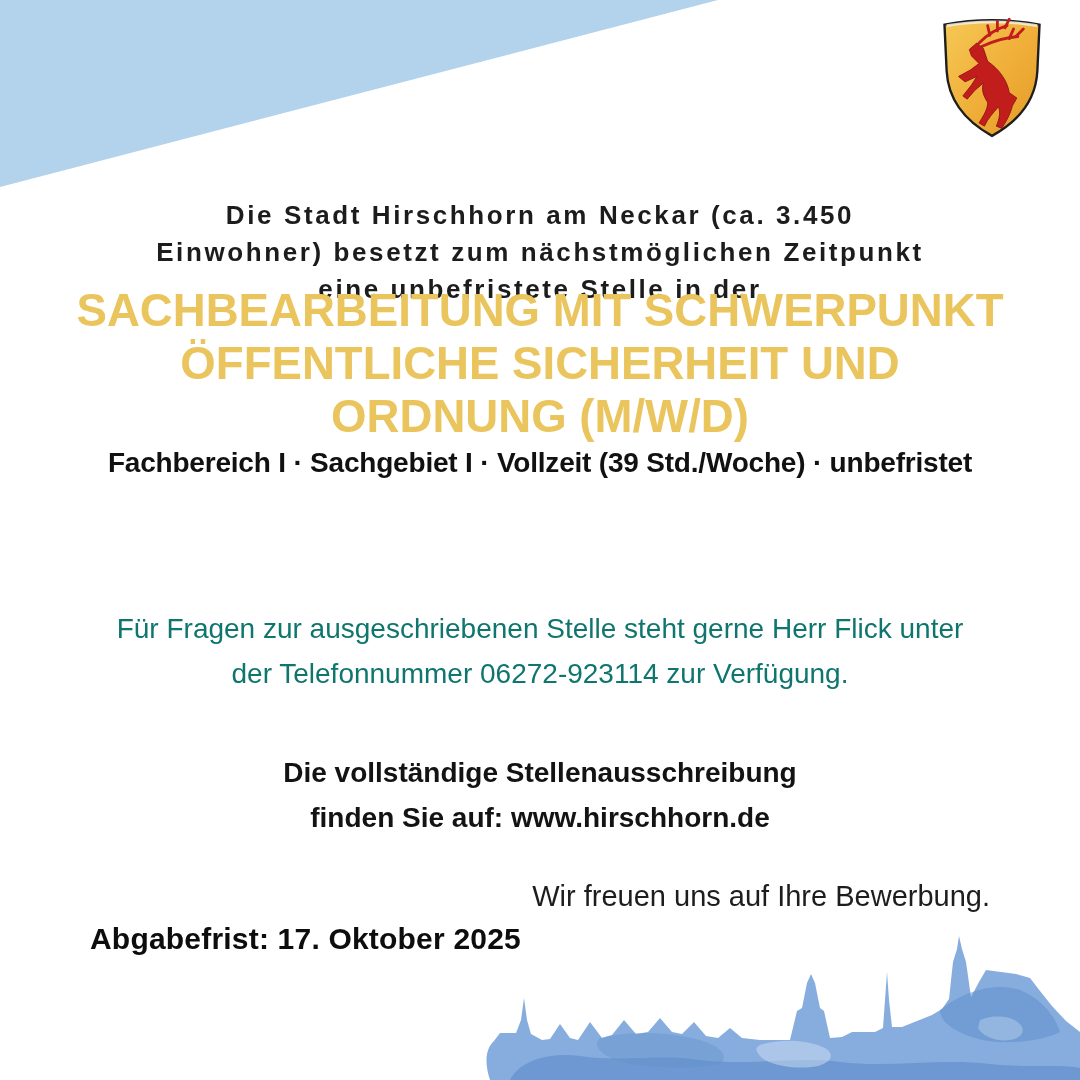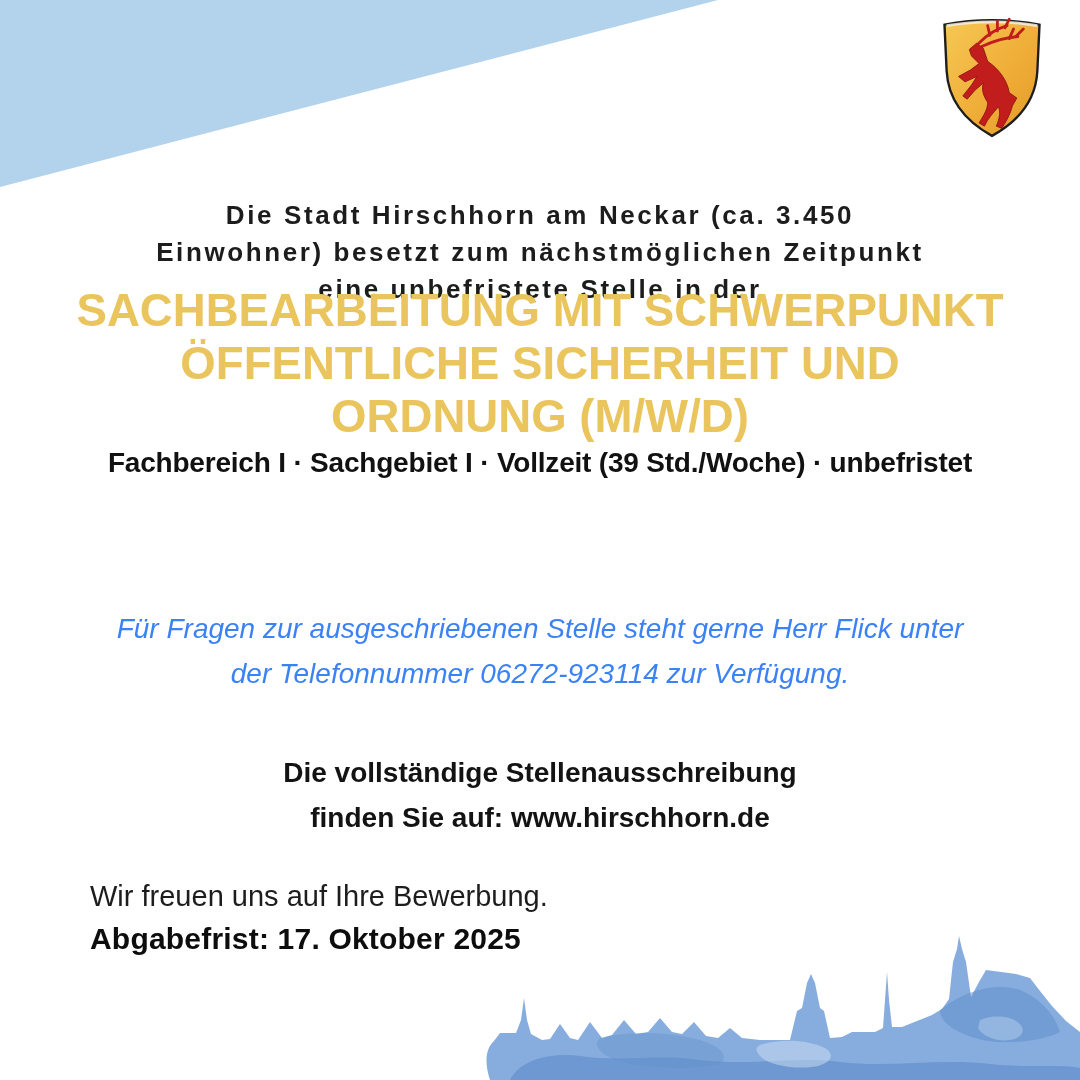--- a/index.html
+++ b/index.html
@@ -77,23 +77,22 @@
   .contact {
     position: absolute;
     top: 606px;
     left: 50%;
     transform: translateX(-50%);
     width: 960px;
     text-align: center;
     font-weight: 400;
     font-size: 28px;
     line-height: 1.62;
-    color: #3b82f6;
-    white-space: pre-line;
-    font-style: italic;
+    color: #0f766e;
+    white-space: pre-line;
   }
   .info-bold {
     position: absolute;
     top: 722px;
     left: 50%;
     transform: translateX(-50%);
     width: 900px;
     text-align: center;
     font-weight: 700;
     font-size: 28px;
@@ -101,21 +100,21 @@
     color: #131313;
     white-space: pre-line;
     margin-top: 29px;
   }
   .closing {
     position: absolute;
     top: 880px;
     left: 50%;
     transform: translateX(-50%);
     width: 900px;
-    text-align: left;
+    text-align: right;
     font-weight: 400;
     font-size: 29px;
     color: #1d1d1d;
   }
   .deadline {
     position: absolute;
     top: 922px;
     left: 50%;
     transform: translateX(-50%);
     width: 900px;

